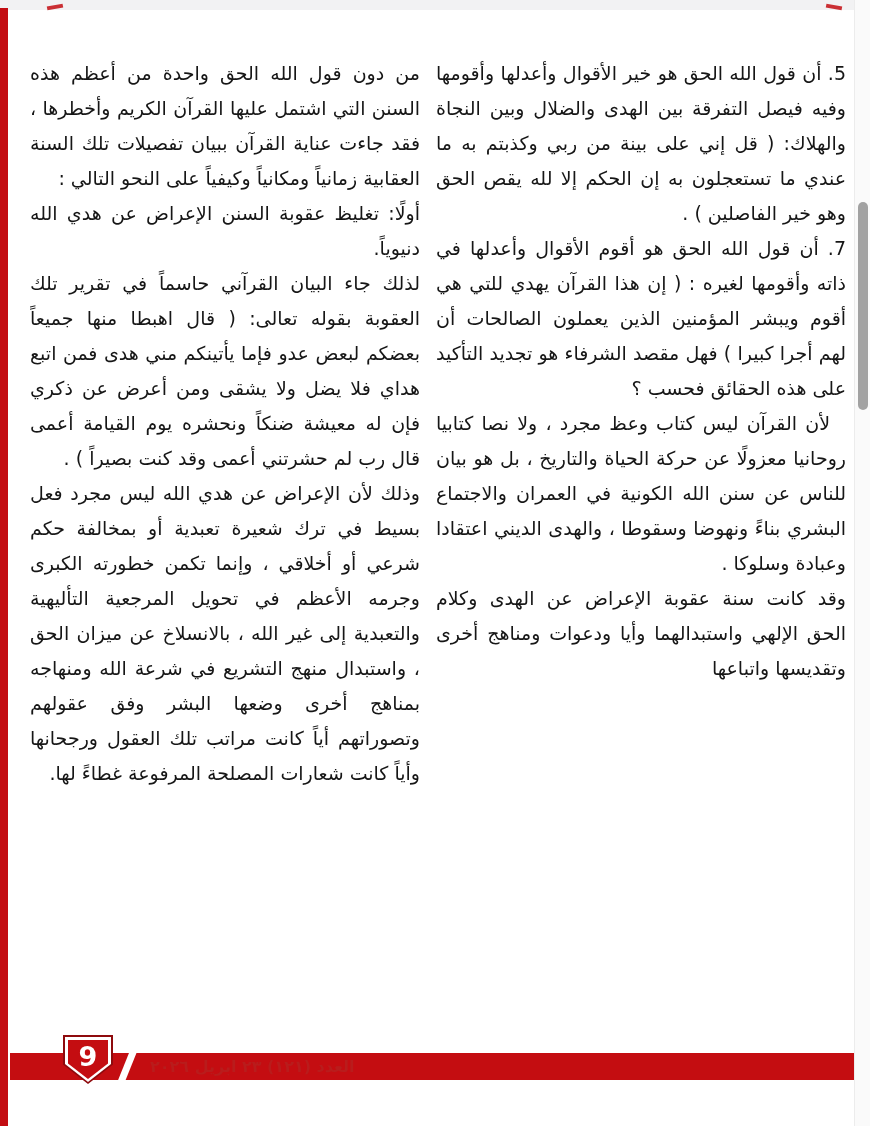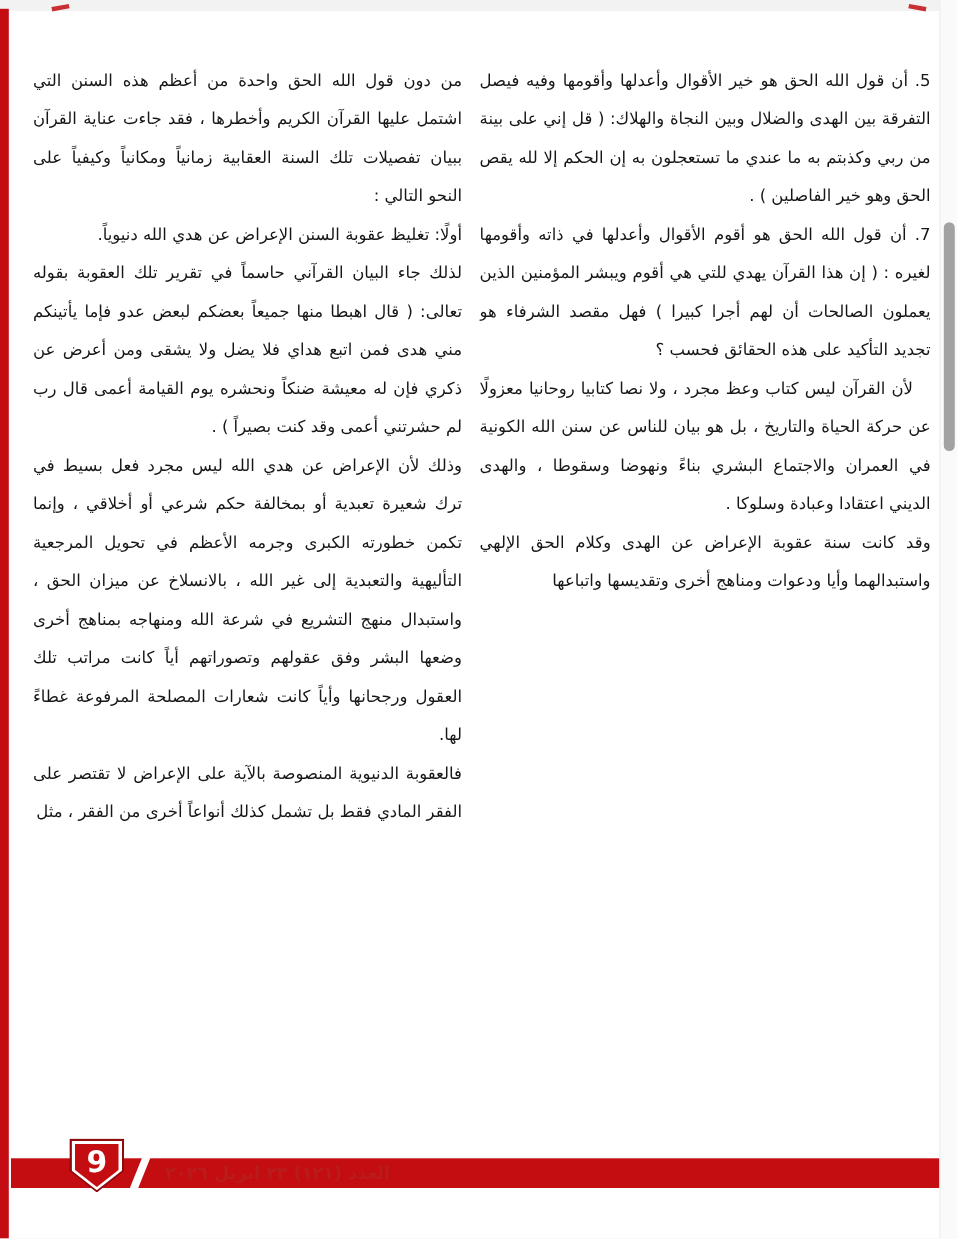--- a/index.html
+++ b/index.html
@@ -58,21 +58,21 @@
     overflow: hidden;
   }
   .col {
     overflow: hidden;
   }
   .col-right { width: 410px; }
   .col-left  { flex: 1; }
   .col p {
     margin: 0;
     padding: 0;
-    font-size: 15px;
+    font-size: 19px;
     line-height: 35px;
     color: #161616;
     text-align: justify;
     text-justify: inter-word;
   }
   .col p.indent { text-indent: 16px; }
 
   
   .footer-bar {
     position: absolute;
@@ -169,21 +169,20 @@
       <p>5. أن قول الله الحق هو خير الأقوال وأعدلها وأقومها وفيه فيصل التفرقة بين الهدى والضلال وبين النجاة والهلاك: ( قل إني على بينة من ربي وكذبتم به ما عندي ما تستعجلون به إن الحكم إلا لله يقص الحق وهو خير الفاصلين ) .</p>
       <p>7. أن قول الله الحق هو أقوم الأقوال وأعدلها في ذاته وأقومها لغيره : ( إن هذا القرآن يهدي للتي هي أقوم ويبشر المؤمنين الذين يعملون الصالحات أن لهم أجرا كبيرا ) فهل مقصد الشرفاء هو تجديد التأكيد على هذه الحقائق فحسب ؟</p>
       <p class="indent">لأن القرآن ليس كتاب وعظ مجرد ، ولا نصا كتابيا روحانيا معزولًا عن حركة الحياة والتاريخ ، بل هو بيان للناس عن سنن الله الكونية في العمران والاجتماع البشري بناءً ونهوضا وسقوطا ، والهدى الديني اعتقادا وعبادة وسلوكا .</p>
       <p>وقد كانت سنة عقوبة الإعراض عن الهدى وكلام الحق الإلهي واستبدالهما وأيا ودعوات ومناهج أخرى وتقديسها واتباعها</p>
     </section>
     <section class="col col-left">
       <p>من دون قول الله الحق واحدة من أعظم هذه السنن التي اشتمل عليها القرآن الكريم وأخطرها ، فقد جاءت عناية القرآن ببيان تفصيلات تلك السنة العقابية زمانياً ومكانياً وكيفياً على النحو التالي :</p>
       <p>أولًا: تغليظ عقوبة السنن الإعراض عن هدي الله دنيوياً.</p>
       <p>لذلك جاء البيان القرآني حاسماً في تقرير تلك العقوبة بقوله تعالى: ( قال اهبطا منها جميعاً بعضكم لبعض عدو فإما يأتينكم مني هدى فمن اتبع هداي فلا يضل ولا يشقى ومن أعرض عن ذكري فإن له معيشة ضنكاً ونحشره يوم القيامة أعمى قال رب لم حشرتني أعمى وقد كنت بصيراً ) .</p>
       <p>وذلك لأن الإعراض عن هدي الله ليس مجرد فعل بسيط في ترك شعيرة تعبدية أو بمخالفة حكم شرعي أو أخلاقي ، وإنما تكمن خطورته الكبرى وجرمه الأعظم في تحويل المرجعية التأليهية والتعبدية إلى غير الله ، بالانسلاخ عن ميزان الحق ، واستبدال منهج التشريع في شرعة الله ومنهاجه بمناهج أخرى وضعها البشر وفق عقولهم وتصوراتهم أياً كانت مراتب تلك العقول ورجحانها وأياً كانت شعارات المصلحة المرفوعة غطاءً لها.</p>
-      <p>فالعقوبة الدنيوية المنصوصة بالآية على الإعراض لا تقتصر على الفقر المادي فقط بل تشمل كذلك أنواعاً أخرى من الفقر ، مثل</p>
     </section>
   </main>
 
   <footer>
     <div class="footer-bar"></div>
     <div class="footer-slash"></div>
     <div class="badge">
       <div class="badge-mid">
         <div class="badge-in">
           <span>9</span>

